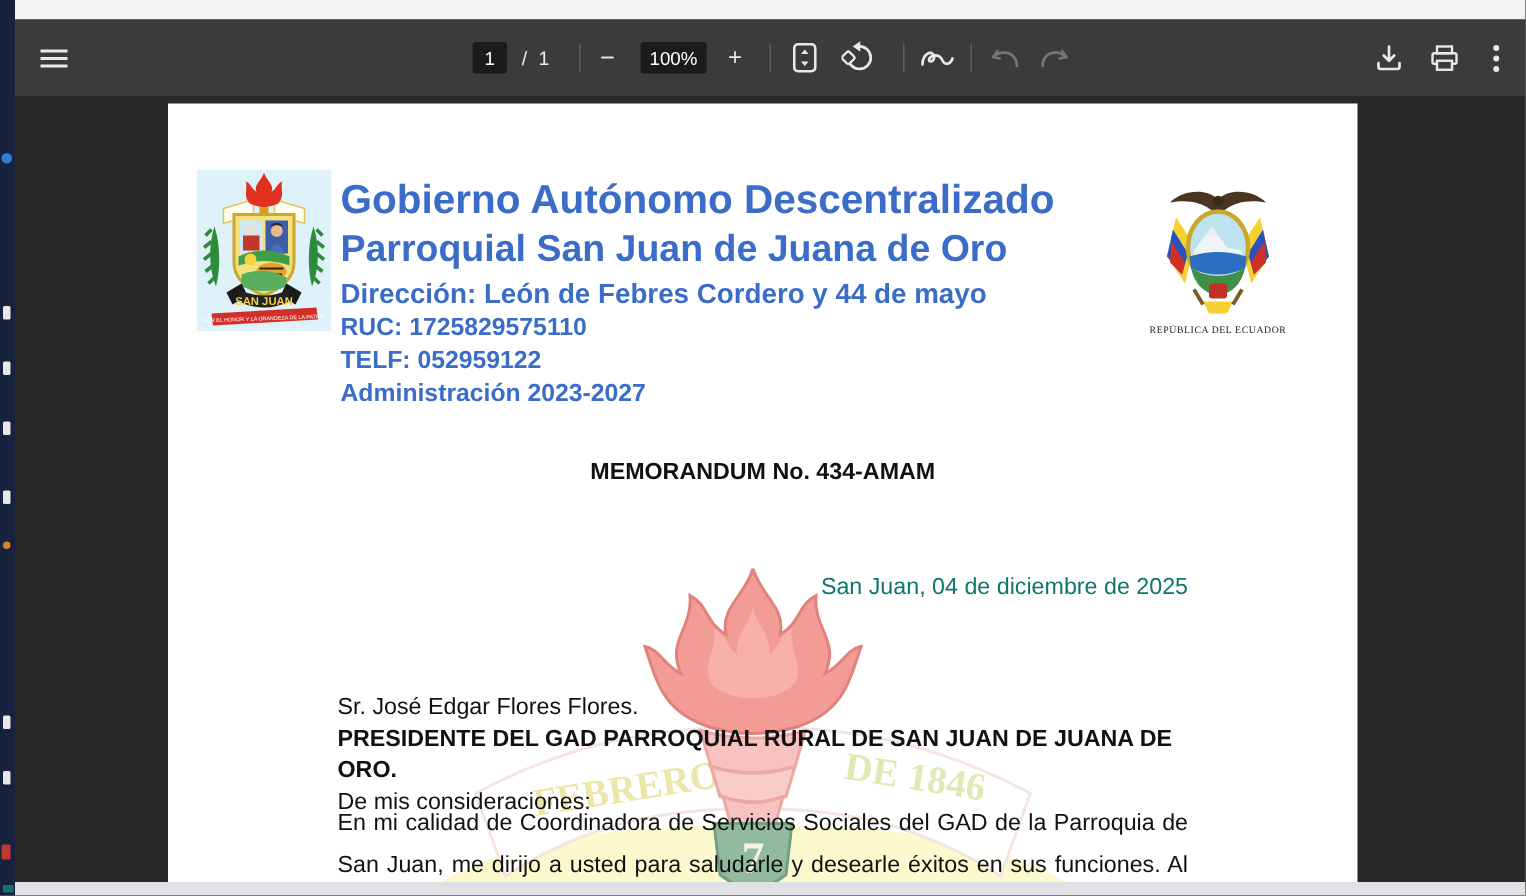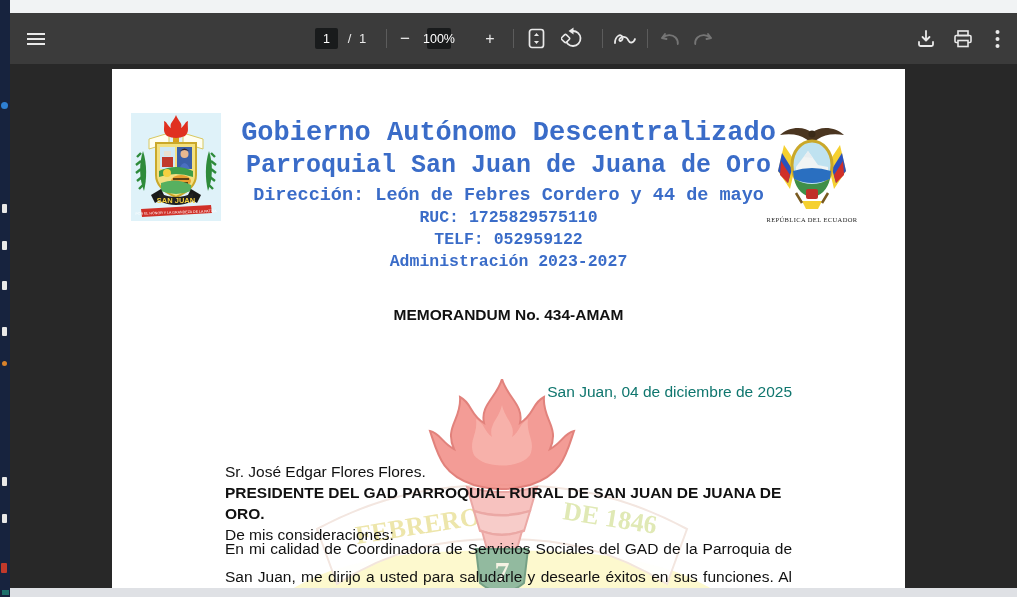--- a/index.html
+++ b/index.html
@@ -23,36 +23,36 @@
   .toolbar { position:absolute; left:10px; top:13px; width:1007px; height:51px; background:#3b3b3b; }
   .tb-item { position:absolute; top:0; height:51px; display:flex; align-items:center; justify-content:center; }
   .hamburger { left:14px; width:24px; cursor:pointer; flex-direction:column; gap:3px; }
   .hamburger span { display:block; width:18px; height:2px; background:#e9e9e9; }
   .dark-box { background:#191b1c; color:#fff; border-radius:2px; display:flex; align-items:center; justify-content:center; font-size:12.5px; }
   .page-box { left:305px; top:15px; width:23px; height:21px; position:absolute; }
   .page-total { left:333px; width:30px; color:#e9e9e9; font-size:13px; letter-spacing:2px; }
   .tb-divider { position:absolute; top:16px; width:1px; height:19px; background:#5c5c5c; }
   .tb-btn { color:#e9e9e9; cursor:pointer; }
   .zoom-out { left:383px; width:24px; font-size:17px; }
-  .zoom-box { left:417px; top:15px; width:24px; height:21px; position:absolute; }
+  .zoom-box { left:417px; top:15px; width:44px; height:21px; position:absolute; }
   .zoom-in { left:468px; width:24px; font-size:16px; }
   .disabled svg { opacity:.45; }
 
   
   .dl { left:903px; width:26px; }  .pr { left:940px; width:26px; }  .kebab { left:977px; width:20px; }
 
   
   .viewer { position:absolute; left:10px; top:64px; width:1007px; height:524px; background:#282828; }
 
   
   .page { position:absolute; left:102px; top:5px; width:793px; height:519px; background:#ffffff; overflow:hidden; }
   .pg-abs { position:absolute; }
 
-  .hdr-text { left:115px; right:115px; top:48px; text-align:center;
-              font-family:Liberation Mono, monospace; font-weight:bold; z-index:2; }
+  .hdr-text { left:115px; right:115px; top:48px; 
+              font-family:Liberation Sans, sans-serif; font-weight:bold; z-index:2; }
   .hdr-l1 { font-size:27px; line-height:33px; }
   .hdr-l2 { font-size:25px; line-height:32px; }
   .hdr-l3 { font-size:18.5px; line-height:23px; margin-top:2px; }
   .hdr-sm { font-size:16.5px; line-height:22px; }
 
   .logo-left { left:19px; top:44px; width:90px; height:108px; z-index:2; }
   .logo-right { left:650px; top:54px; width:100px; text-align:center; z-index:2; }
   .logo-right .caption { font-family:"Liberation Serif",serif; font-size:6.5px; color:#222; letter-spacing:.4px; margin-top:1px; }
 
   .memo-title { left:113px; right:113px; top:237px; text-align:center; font-weight:bold; font-size:15.5px; color:#111; z-index:2; }

